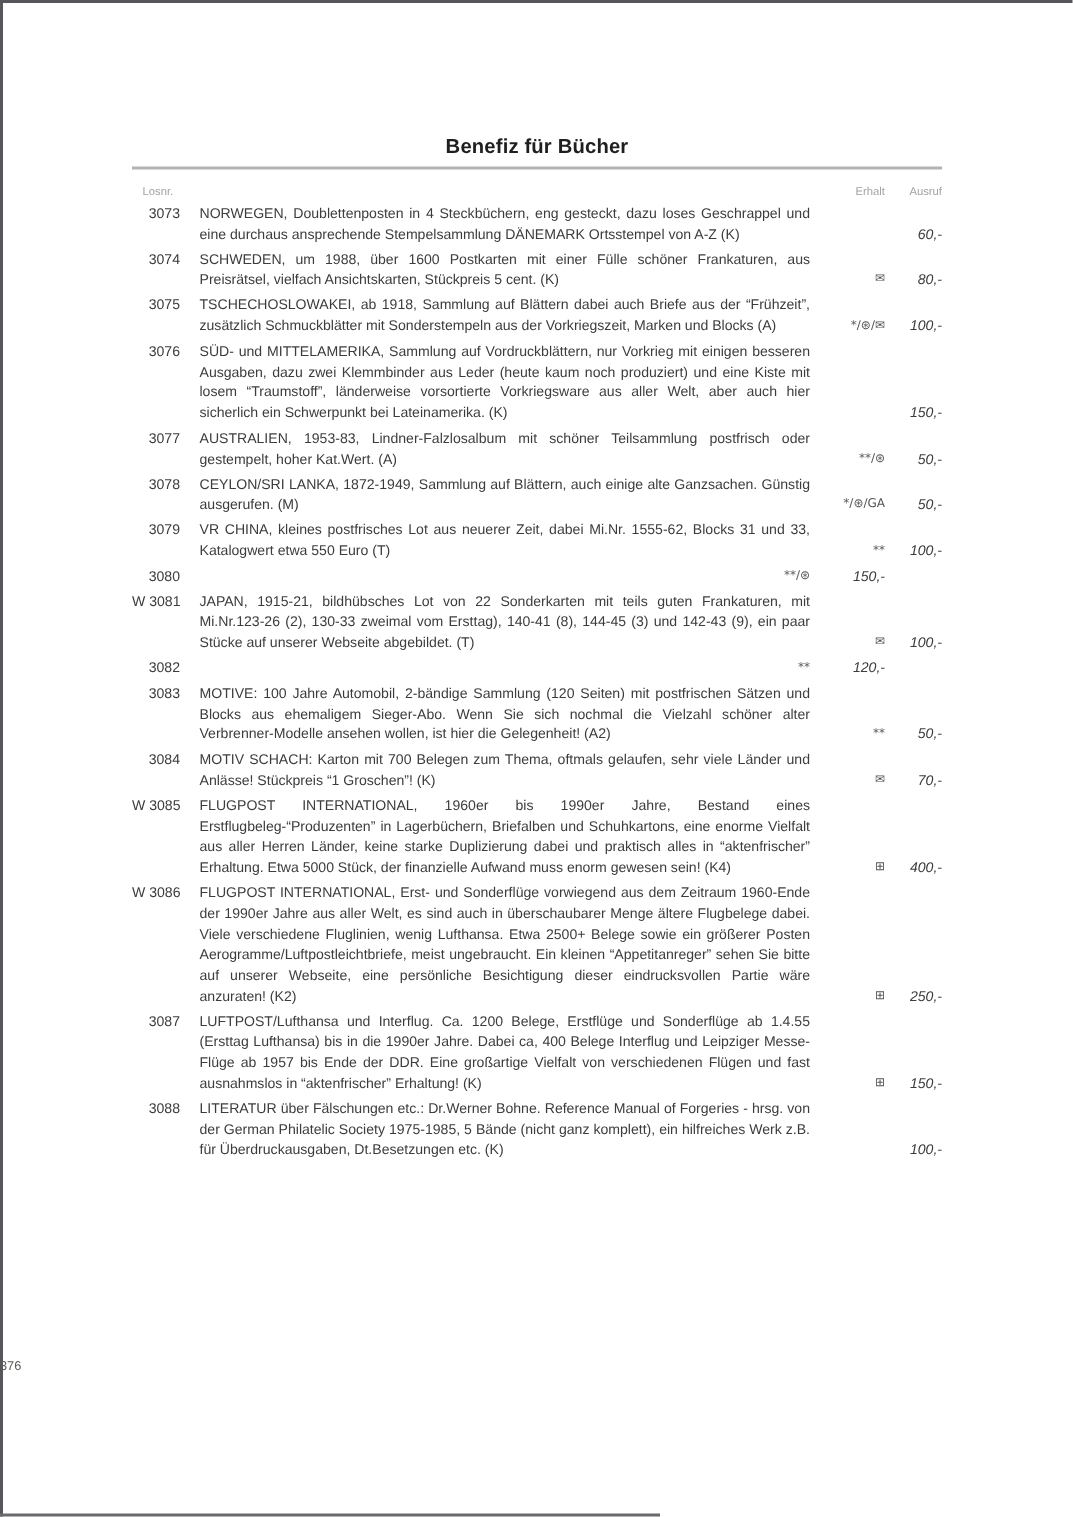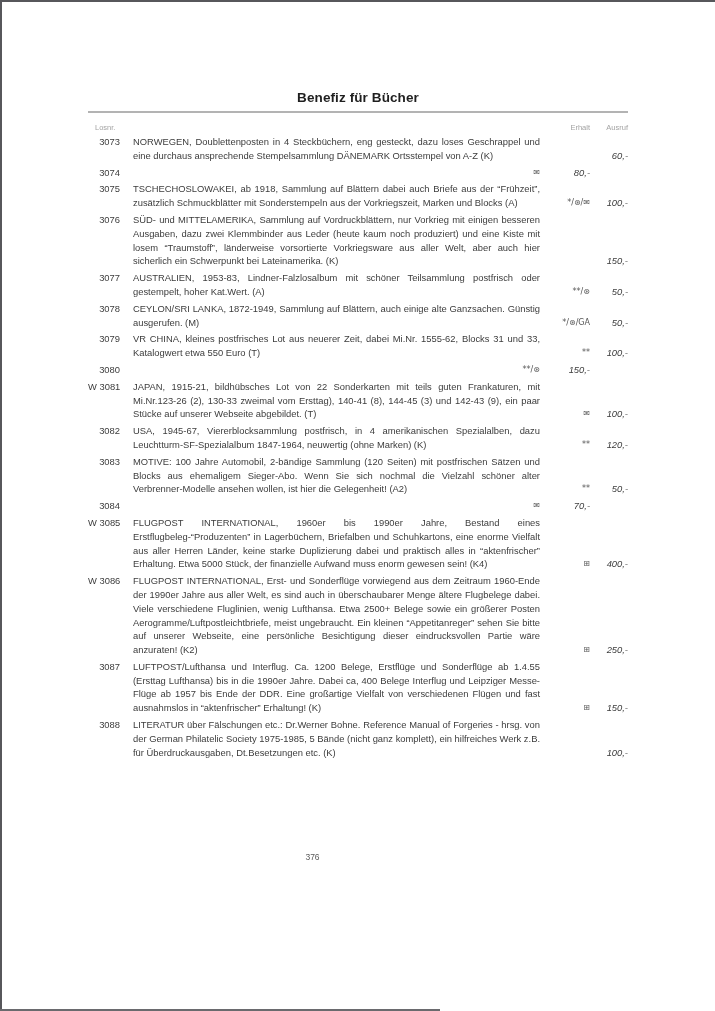--- a/index.html
+++ b/index.html
@@ -24,21 +24,21 @@
   .hdr-price{text-align:right;}
   .lot-row{font-size:9.4px;line-height:13.8px;margin-bottom:3px;}
   .lot-num{text-align:right;padding-right:13px;align-self:start;white-space:nowrap;color:#3c3c3c;}
   .lot-desc{text-align:justify;color:#3c3c3c;}
   .lot-cond{
     text-align:right;align-self:end;font-size:8px;color:#555;
     font-family:"DejaVu Sans",sans-serif;white-space:nowrap;line-height:13.8px;
   }
   .lot-price{text-align:right;align-self:end;white-space:nowrap;line-height:13.8px;font-style:italic;}
   .page-number{
-    position:absolute;top:852px;left:0;width:625px;text-align:center;
+    position:absolute;top:905px;left:0;width:625px;
     font-size:8.5px;color:#5a5a5a;
   }
 </style>
 </head>
 <body>
 
 <div class="frame-top"></div>
 <div class="frame-left"></div>
 <div class="frame-bottom"></div>
 
@@ -56,20 +56,21 @@
   <div>
   <div class="grid-row lot-row">
     <div class="lot-num">3073</div>
     <div class="lot-desc">NORWEGEN, Doublettenposten in 4 Steckbüchern, eng gesteckt, dazu loses Geschrappel und eine durchaus ansprechende Stempelsammlung DÄNEMARK Ortsstempel von A-Z (K)</div>
     <div class="lot-cond"></div>
     <div class="lot-price">60,-</div>
   </div>
 
   <div class="grid-row lot-row">
     <div class="lot-num">3074</div>
+    <div class="lot-desc">SCHWEDEN, um 1988, über 1600 Postkarten mit einer Fülle schöner Frankaturen, aus Preisrätsel, vielfach Ansichtskarten, Stückpreis 5 cent. (K)</div>
     <div class="lot-cond">✉</div>
     <div class="lot-price">80,-</div>
   </div>
 
   <div class="grid-row lot-row">
     <div class="lot-num">3075</div>
     <div class="lot-desc">TSCHECHOSLOWAKEI, ab 1918, Sammlung auf Blättern dabei auch Briefe aus der “Frühzeit”, zusätzlich Schmuckblätter mit Sonderstempeln aus der Vorkriegszeit, Marken und Blocks (A)</div>
     <div class="lot-cond">*/⊛/✉</div>
     <div class="lot-price">100,-</div>
   </div>
@@ -110,34 +111,34 @@
 
   <div class="grid-row lot-row">
     <div class="lot-num">W 3081</div>
     <div class="lot-desc">JAPAN, 1915-21, bildhübsches Lot von 22 Sonderkarten mit teils guten Frankaturen, mit Mi.Nr.123-26 (2), 130-33 zweimal vom Ersttag), 140-41 (8), 144-45 (3) und 142-43 (9), ein paar Stücke auf unserer Webseite abgebildet. (T)</div>
     <div class="lot-cond">✉</div>
     <div class="lot-price">100,-</div>
   </div>
 
   <div class="grid-row lot-row">
     <div class="lot-num">3082</div>
-    <div class="lot-desc">USA, 1945-67, Viererblocksammlung postfrisch, in 4 amerikanischen Spezialalben, dazu Leuchtturm-SF-Spezialalbum 1847-1964, neuwertig (ohne Marken) (K)</div>
     <div class="lot-cond">**</div>
     <div class="lot-price">120,-</div>
   </div>
 
   <div class="grid-row lot-row">
     <div class="lot-num">3083</div>
     <div class="lot-desc">MOTIVE: 100 Jahre Automobil, 2-bändige Sammlung (120 Seiten) mit postfrischen Sätzen und Blocks aus ehemaligem Sieger-Abo. Wenn Sie sich nochmal die Vielzahl schöner alter Verbrenner-Modelle ansehen wollen, ist hier die Gelegenheit! (A2)</div>
     <div class="lot-cond">**</div>
     <div class="lot-price">50,-</div>
   </div>
 
   <div class="grid-row lot-row">
     <div class="lot-num">3084</div>
+    <div class="lot-desc">MOTIV SCHACH: Karton mit 700 Belegen zum Thema, oftmals gelaufen, sehr viele Länder und Anlässe! Stückpreis “1 Groschen”! (K)</div>
     <div class="lot-cond">✉</div>
     <div class="lot-price">70,-</div>
   </div>
 
   <div class="grid-row lot-row">
     <div class="lot-num">W 3085</div>
     <div class="lot-desc">FLUGPOST INTERNATIONAL, 1960er bis 1990er Jahre, Bestand eines Erstflugbeleg-“Produzenten” in Lagerbüchern, Briefalben und Schuhkartons, eine enorme Vielfalt aus aller Herren Länder, keine starke Duplizierung dabei und praktisch alles in “aktenfrischer” Erhaltung. Etwa 5000 Stück, der finanzielle Aufwand muss enorm gewesen sein! (K4)</div>
     <div class="lot-cond">⊞</div>
     <div class="lot-price">400,-</div>
   </div>

